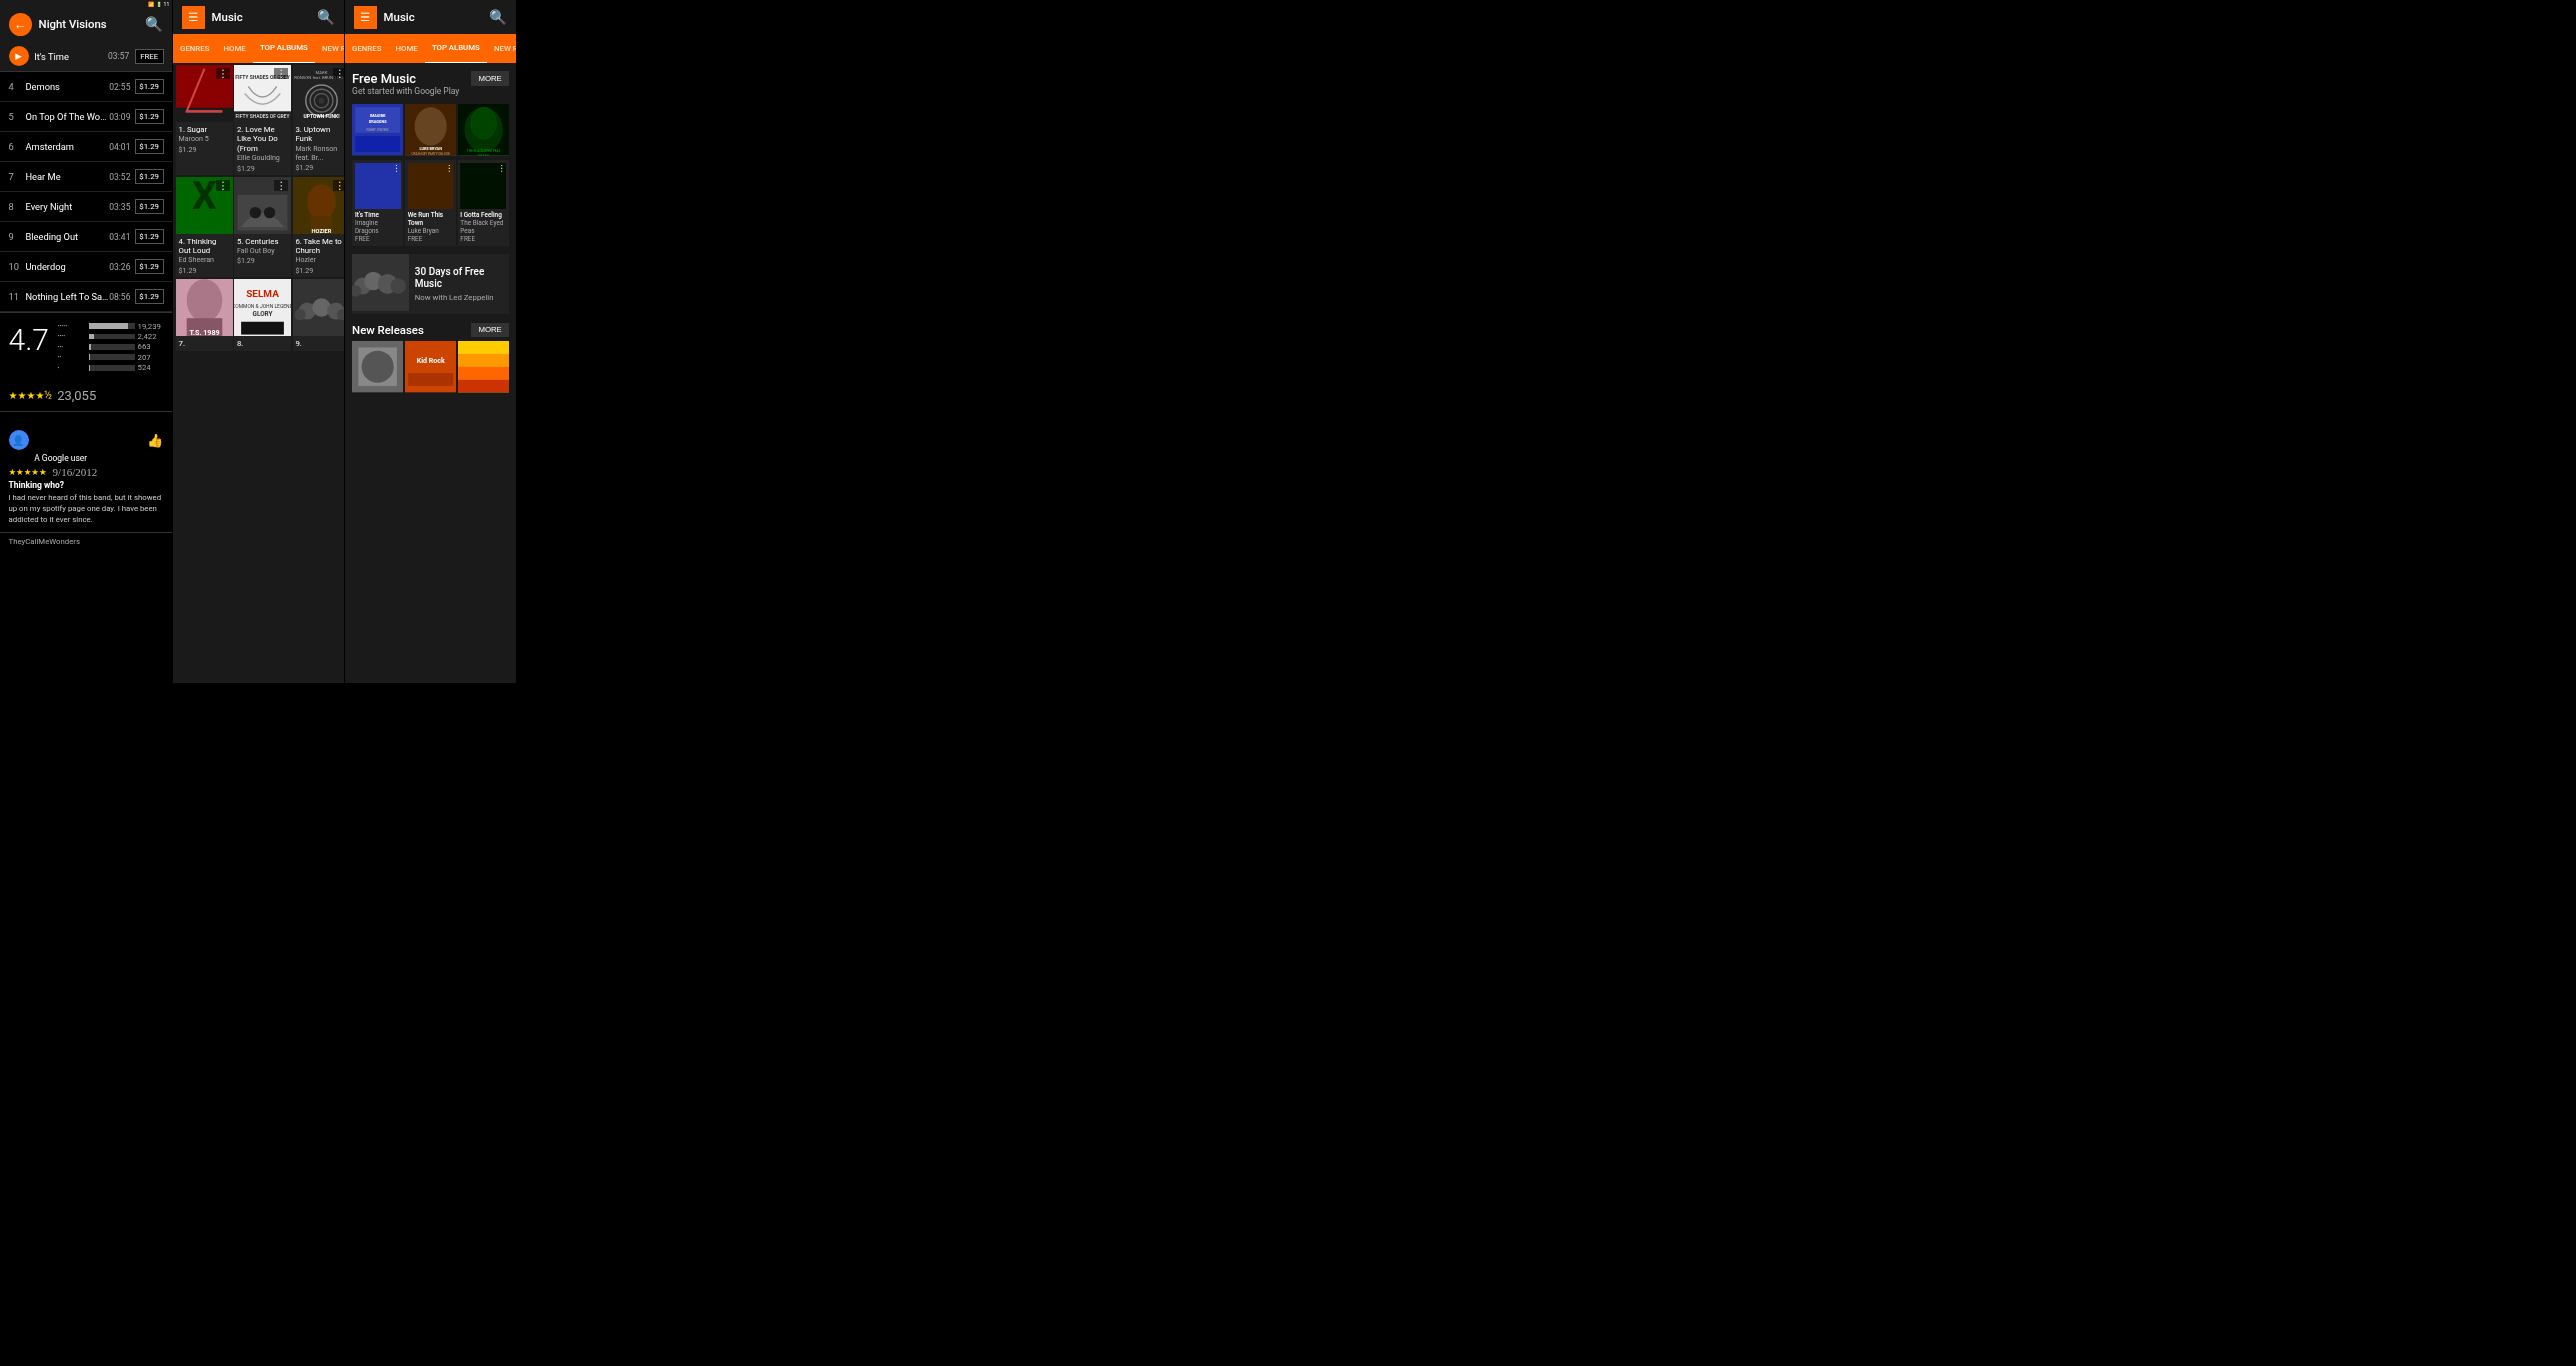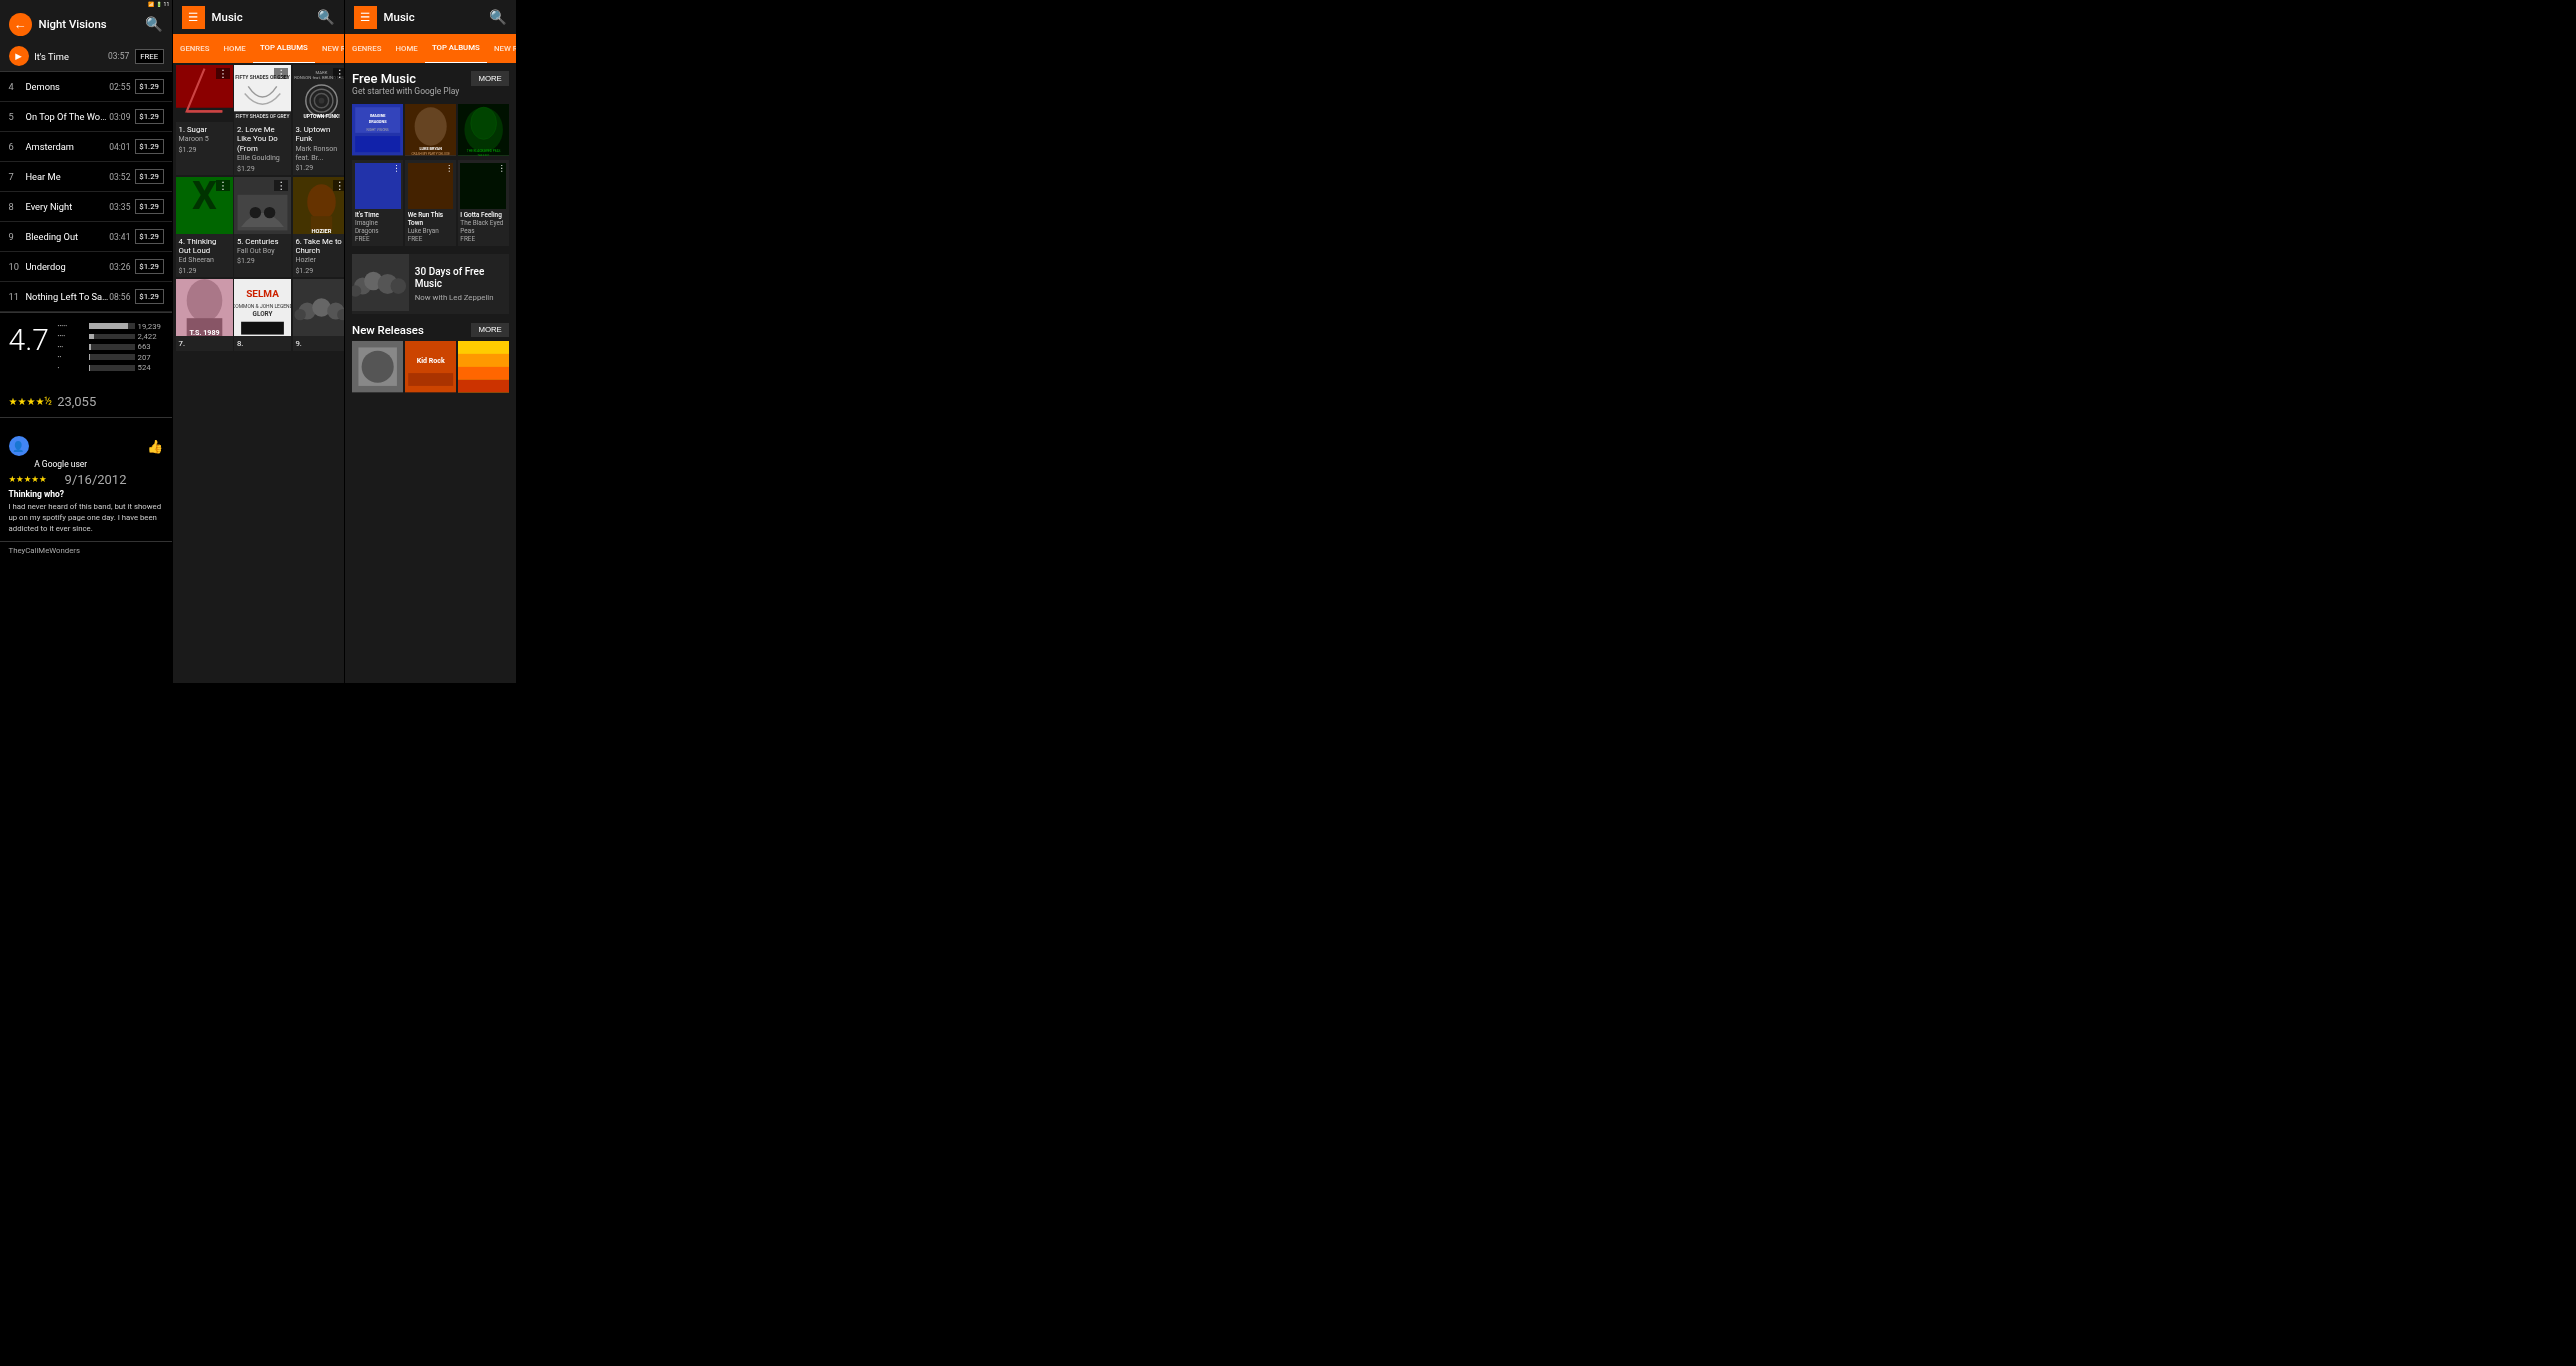--- a/index.html
+++ b/index.html
@@ -135,21 +135,21 @@
     }
 
     .rating-section {
       padding: 8.5px;
       border-top: 0.7px solid #333;
     }
 
     .rating-row {
       display: flex;
       align-items: flex-start;
-      margin-bottom: 20px;
+      margin-bottom: 14px;
     }
 
     .big-rating {
       font-size: 30px;
       font-weight: 300;
       color: white;
       margin-right: 8.5px;
     }
 
     .rating-bars {
@@ -247,22 +247,23 @@
       margin-bottom: 2.8px;
     }
 
     .review-stars {
       color: #FFD700;
       font-size: 8.5px;
     }
 
     .review-date {
       color: #aaa;
-      font-size: 13px;
-      margin-left: 18px;
+      font-size: 11px;
+      margin-left: 6px;
+      font-family: Liberation Serif, serif;
     }
 
     .review-headline {
       color: white;
       font-size: 8.5px;
       font-weight: bold;
       margin-bottom: 2.8px;
     }
 
     .review-text {

